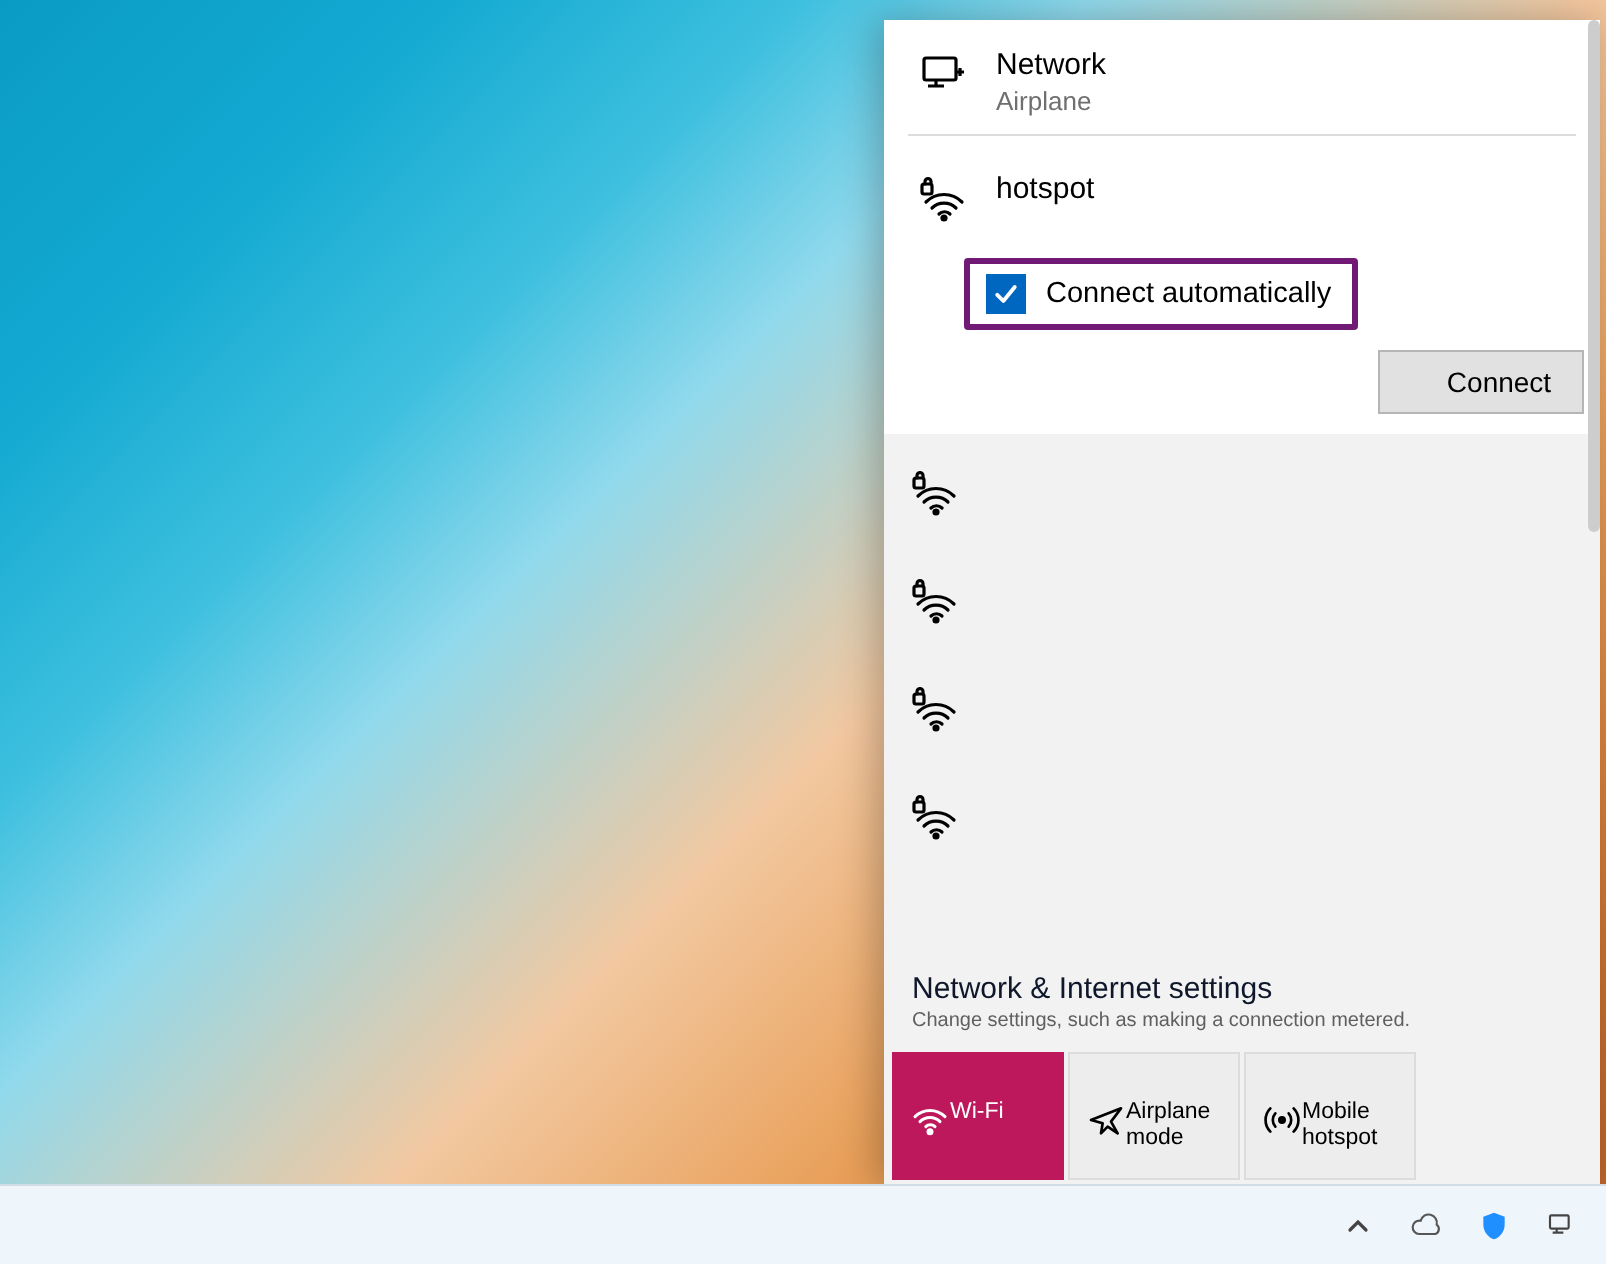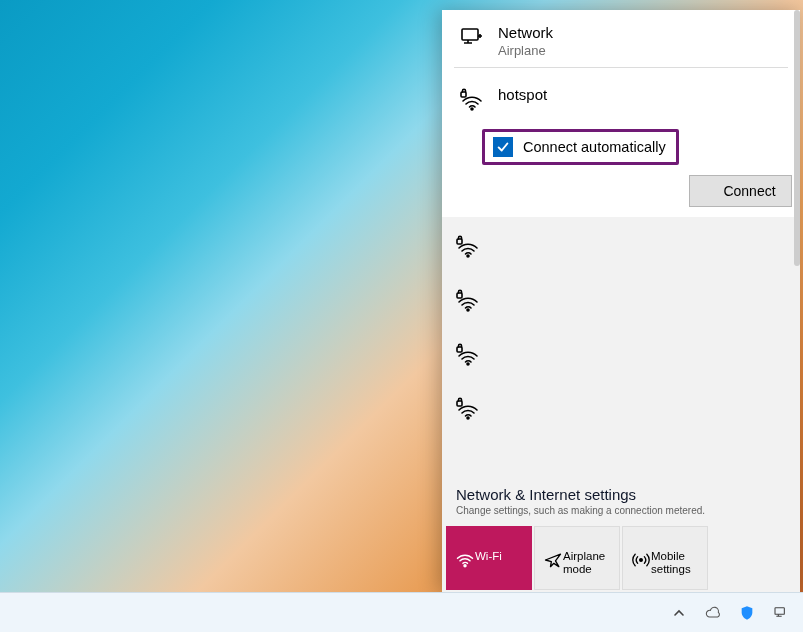--- a/index.html
+++ b/index.html
@@ -346,21 +346,21 @@
         <span class="tile-label">Airplane mode</span>
       </div>
       <div class="tile inactive">
         <span class="tile-icon">
           <svg class="svg20" viewBox="0 0 24 24" fill="none" stroke="#000" stroke-width="1.6" stroke-linecap="round">
             <circle cx="12" cy="12" r="1.6" fill="#000"></circle>
             <path d="M8 8a6 6 0 0 0 0 8M16 8a6 6 0 0 1 0 8"></path>
             <path d="M5 5a10 10 0 0 0 0 14M19 5a10 10 0 0 1 0 14"></path>
           </svg>
         </span>
-        <span class="tile-label">Mobile settings</span>
+        <span class="tile-label">Mobile hotspot</span>
       </div>
     </div>
 
   </div>
 </div>
 
 <div class="taskbar">
   <span class="tray-icon">
     <svg class="svg16" viewBox="0 0 16 16" fill="none" stroke="#444" stroke-width="1.6" stroke-linecap="round">
         <polyline points="4,10 8,6 12,10"></polyline>

